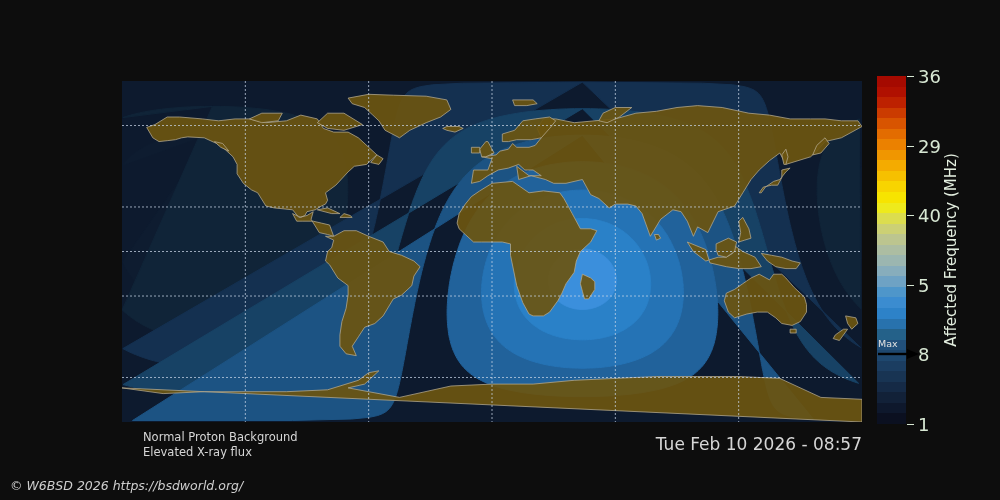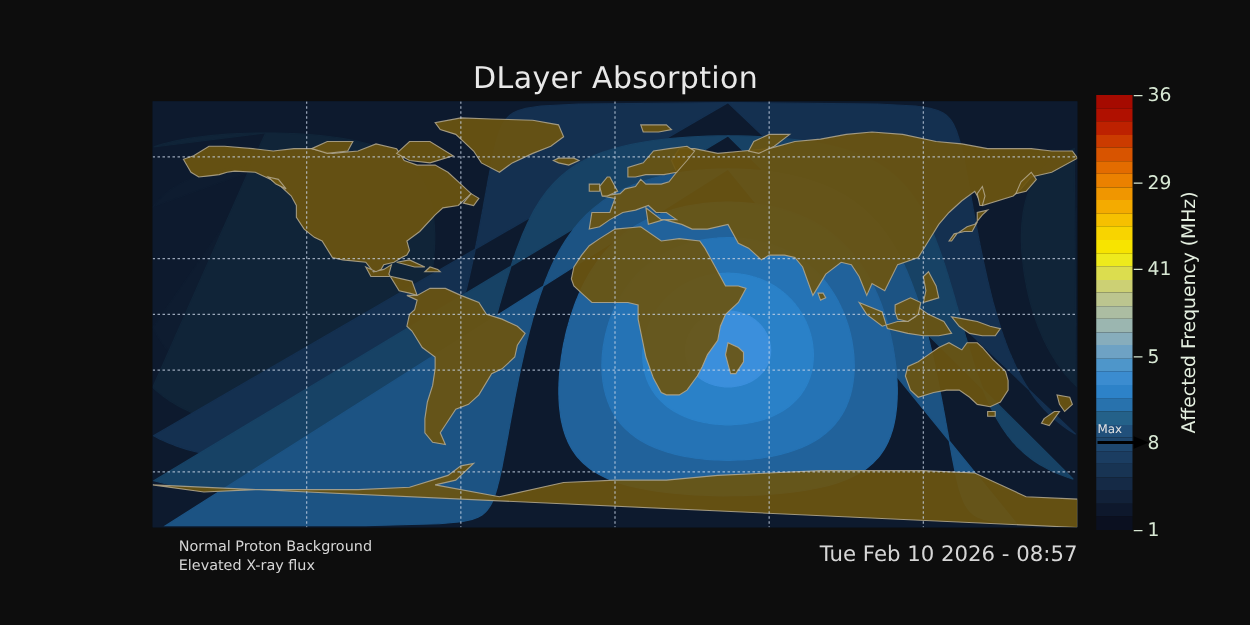--- a/index.html
+++ b/index.html
@@ -84,21 +84,21 @@
     position: absolute;
     left: 30px;
     height: 0;
     border-top: 1.5px solid #d6e6d2;
     width: 7px;
   }
   .cb-lab {
     position: absolute;
     left: 41px;
     color: #d8e8d4;
-    font-size: 15px;
+    font-size: 18px;
     transform: translateY(-50%);
     white-space: nowrap;
   }
   #cbar-title {
     position: absolute;
     left: 938px;
     top: 76px;
     height: 348px;
     width: 26px;
     color: #e4efe0;
@@ -139,21 +139,20 @@
     font-size: 12.5px;
     font-style: italic;
     white-space: nowrap;
   }
 </style>
 </head>
 <body>
 
 <div id="fig">
 
-  <div id="title">DLayer Absorption</div>
 
   <div id="map-wrap">
     <svg id="map-svg" width="740" height="341" viewBox="0 0 740 341">
       <defs>
         <clipPath id="mapclip">
             <rect x="0" y="0" width="740" height="341"></rect>
           </clipPath>
       </defs>
       <g clip-path="url(#mapclip)">
         <rect id="ocean" x="0" y="0" width="740" height="341" fill="#0d1a2e"></rect>
@@ -266,34 +265,35 @@
         <i style="background: rgb(165, 10, 0);"></i>
       </div>
     <div id="cbar-ticks">
         <div class="cb-tick" style="top: 348px;"></div>
         <div class="cb-lab" style="top: 348px;">1</div>
         <div class="cb-tick" style="top: 278.4px;"></div>
         <div class="cb-lab" style="top: 278.4px;">8</div>
         <div class="cb-tick" style="top: 208.8px;"></div>
         <div class="cb-lab" style="top: 208.8px;">5</div>
         <div class="cb-tick" style="top: 139.2px;"></div>
-        <div class="cb-lab" style="top: 139.2px;">41</div>
+        <div class="cb-lab" style="top: 139.2px;">40</div>
         <div class="cb-tick" style="top: 69.6px;"></div>
         <div class="cb-lab" style="top: 69.6px;">29</div>
         <div class="cb-tick" style="top: 0px;"></div>
         <div class="cb-lab" style="top: 0px;">36</div>
       </div>
   </div>
 
   <div id="maxmark" style="top: 339.417px;">
     <div class="mx-label">Max</div>
     <svg width="42" height="12">
       <line x1="1" y1="6" x2="32" y2="6" stroke="#000" stroke-width="2.4"></line>
       <polygon points="30,1 42,6 30,11" fill="#000"></polygon>
     </svg>
   </div>
 
   <div id="cbar-title">
     <span>Affected Frequency (MHz)</span>
   </div>
 
+  <div id="footer">© W6BSD 2026 https://bsdworld.org/</div>
 
 </div>
 
 </body></html>

